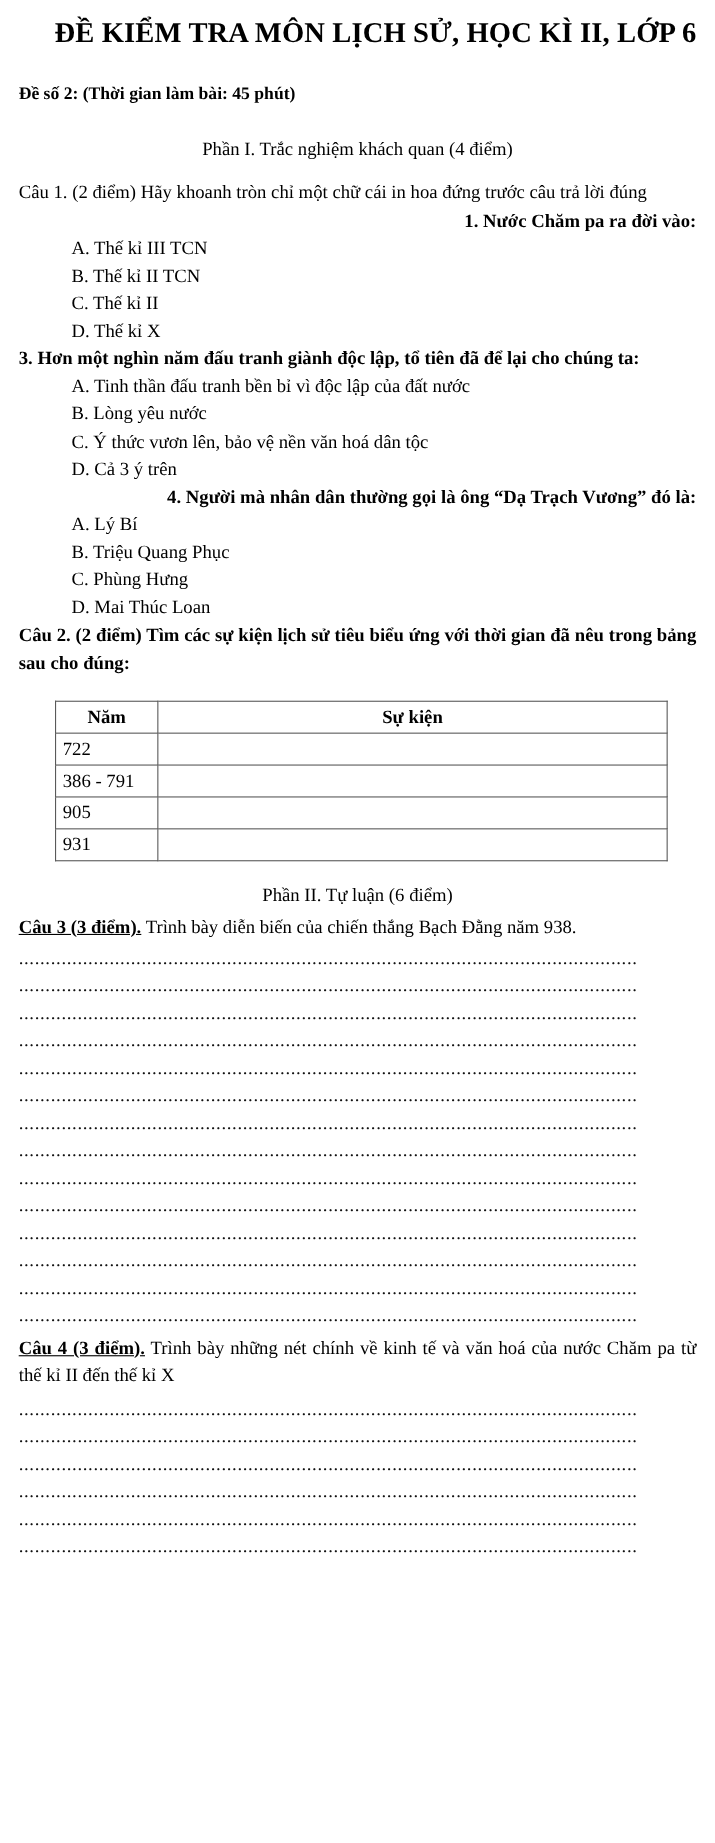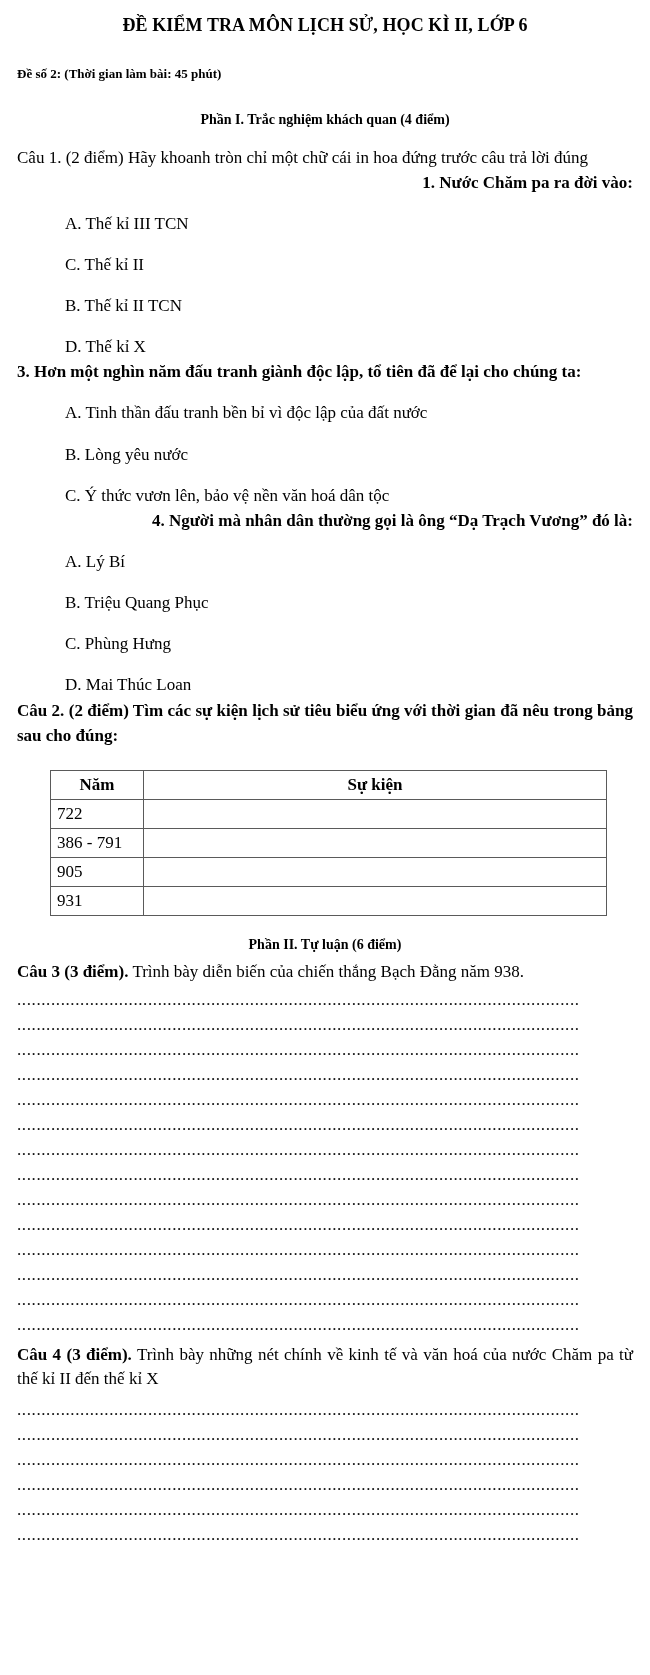--- a/index.html
+++ b/index.html
@@ -16,37 +16,37 @@
   }
   .page {
     width: 650px;
     box-sizing: border-box;
     padding: 8px 17px 0 17px;
     position: relative;
   }
 
   
   .doc-title {
-    text-align: center;
-    font-weight: bold;
-    font-size: 18px;
+    text-align: right;
+    font-weight: bold;
+    font-size: 26px;
     letter-spacing: 0.1px;
     margin: 6px 0 0 0;
     line-height: 1.25;
   }
   .exam-line {
     font-weight: bold;
-    font-size: 13px;
+    font-size: 16px;
     margin: 29px 0 0 0;
     line-height: 1.3;
   }
   .part-heading {
     text-align: center;
-    font-weight: bold;
-    font-size: 14px;
+    font-weight: normal;
+    font-size: 17px;
     margin: 29px 0 0 0;
     line-height: 1.3;
   }
   .part-heading.part2 {
     margin: 20px 0 0 0;
   }
 
   
   .q-block {
     margin-top: 16px;
@@ -66,21 +66,21 @@
     text-justify: inter-word;
     margin-top: 1px;
   }
   .q-stem.nojust {
     text-align: right;
   }
   .opt {
     font-size: 17px;
     line-height: 1.42;
     padding-left: 48px;
-    margin-top: 17px;
+    margin-top: 1px;
   }
 
   
   .tbl-wrap {
     margin: 22px 0 0 0;
     padding-left: 33px;
     padding-right: 26px;
   }
   table.events {
     border-collapse: collapse;
@@ -106,21 +106,21 @@
   }
   table.events col.c-year { width: 93px; }
 
   
   .essay-q {
     font-size: 17px;
     line-height: 1.42;
     margin-top: 6px;
     text-align: left;
   }
-  .essay-q .lbl { font-weight: bold; }
+  .essay-q .lbl { font-weight: bold; text-decoration: underline; }
   .essay-q.wrapped {
     text-align: justify;
     text-justify: inter-word;
   }
   .dotline {
     font-size: 17px;
     line-height: 25px;
     height: 25px;
     overflow: hidden;
     white-space: nowrap;
@@ -140,31 +140,32 @@
   <div class="exam-line">Đề số 2: (Thời gian làm bài: 45 phút)</div>
 
   <div class="part-heading">Phần I. Trắc nghiệm khách quan (4 điểm)</div>
 
   <div class="q-block">
     <div class="q-lead">Câu 1. (2 điểm) Hãy khoanh tròn chỉ một chữ cái in hoa đứng trước câu trả lời đúng</div>
 
     <div>
       <div class="q-stem nojust">1. Nước Chăm pa ra đời vào:</div>
       <div class="opt">A. Thế kỉ III TCN</div>
+      <div class="opt">B. Thế kỉ II TCN</div>
       <div class="opt">C. Thế kỉ II</div>
-      <div class="opt">B. Thế kỉ II TCN</div>
       <div class="opt">D. Thế kỉ X</div>
     </div>
 
 
     <div>
       <div class="q-stem">3. Hơn một nghìn năm đấu tranh giành độc lập, tổ tiên đã để lại cho chúng ta:</div>
       <div class="opt">A. Tinh thần đấu tranh bền bỉ vì độc lập của đất nước</div>
       <div class="opt">B. Lòng yêu nước</div>
       <div class="opt">C. Ý thức vươn lên, bảo vệ nền văn hoá dân tộc</div>
+      <div class="opt">D. Cả 3 ý trên</div>
     </div>
 
     <div>
       <div class="q-stem nojust">4. Người mà nhân dân thường gọi là ông “Dạ Trạch Vương” đó là:</div>
       <div class="opt">A. Lý Bí</div>
       <div class="opt">B. Triệu Quang Phục</div>
       <div class="opt">C. Phùng Hưng</div>
       <div class="opt">D. Mai Thúc Loan</div>
     </div>
   </div>

